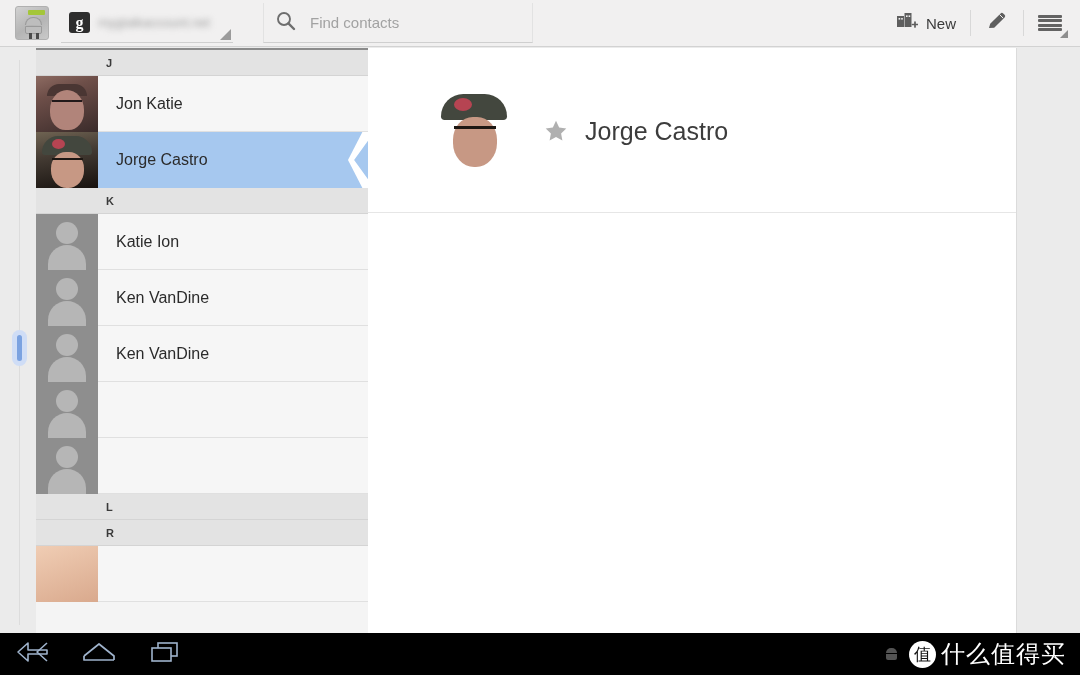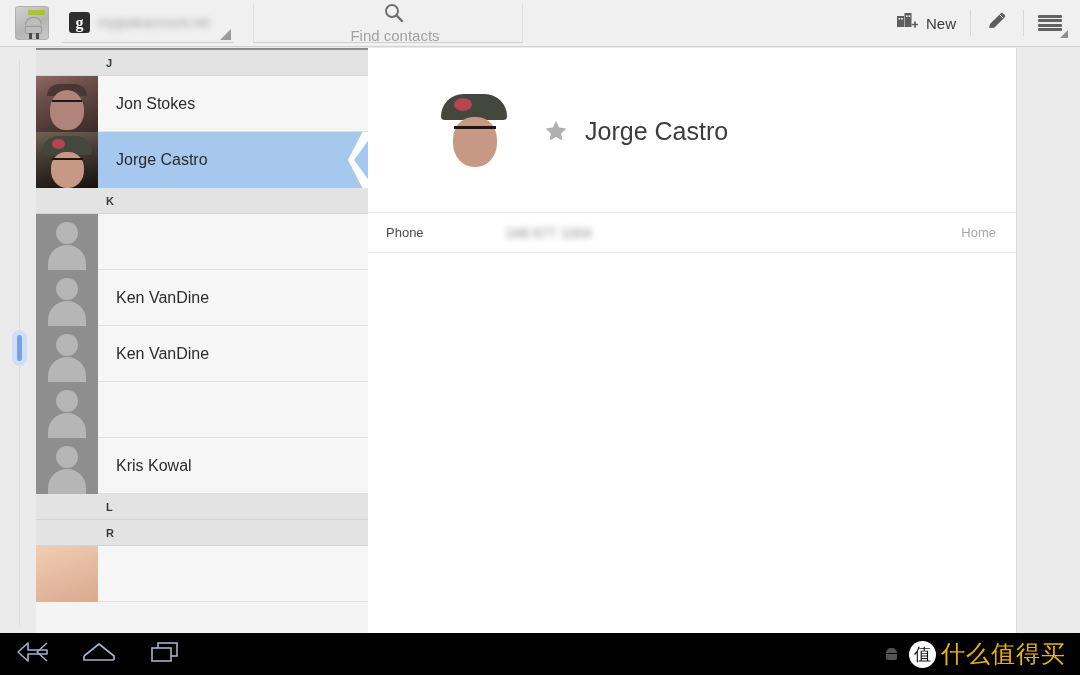--- a/index.html
+++ b/index.html
@@ -57,24 +57,24 @@
     margin-left: 8px; font-size: 13px; color: #9c9c9c;
     filter: blur(3.4px); white-space: nowrap; overflow: hidden; width: 116px;
   }
   .spinner-caret {
     position: absolute; right: 2px; bottom: 2px;
     width: 0; height: 0; border-style: solid;
     border-width: 0 0 11px 11px; border-color: transparent transparent #9b9b9b transparent;
   }
 
   .search-box {
-    margin-left: 20px; width: 270px; height: 40px;
+    margin-left: 30px; width: 270px; height: 40px;
     border-bottom: 1px solid #cfcfcf;
     border-left: 1px solid #e2e2e2; border-right: 1px solid #e2e2e2;
-    display: flex; align-items: center; flex-direction: column;
+    display: flex; align-items: center;
   }
   .search-icon { margin-left: 12px; display: block; }
   .search-placeholder { margin-left: 14px; font-size: 15px; color: #a2a2a2; }
 
   .ab-right { margin-left: auto; display: flex; align-items: center; height: 47px; }
   .ab-btn {
     height: 47px; display: flex; align-items: center; padding: 0 14px; gap: 8px;
   }
   .ab-sep { width: 1px; height: 26px; background: #d8d8d8; }
   .new-label { font-size: 15px; color: #3b3b3b; }
@@ -182,21 +182,21 @@
   .sys-right { margin-left: auto; display: flex; align-items: center; padding-right: 14px; gap: 10px; }
   .droid-mini { width: 15px; height: 15px; position: relative; opacity: .75; }
   .droid-mini .h { position:absolute; left:2px; top:1px; width:11px; height:5px; background:#6f6f6f; border-radius:6px 6px 0 0; }
   .droid-mini .b { position:absolute; left:2px; top:7px; width:11px; height:6px; background:#6f6f6f; border-radius:0 0 2px 2px; }
   .wm { display: flex; align-items: center; gap: 5px; }
   .wm-logo {
     width: 27px; height: 27px; border-radius: 50%; background: #fff; color: #111;
     font-size: 17px; display: flex; align-items: center; justify-content: center;
     font-family: "DejaVu Sans", sans-serif;
   }
-  .wm-text { color: #eab308; font-size: 24px; font-family: "DejaVu Sans", sans-serif; letter-spacing: 1px; }
+  .wm-text { color: #ffffff; font-size: 24px; font-family: "DejaVu Sans", sans-serif; letter-spacing: 1px; }
 </style>
 </head>
 <body>
 
 <div id="app">
 
   <div class="actionbar">
 
     <div class="app-icon">
       <span class="greenbar"></span>
@@ -269,37 +269,38 @@
     </div>
 
   <div class="list-pane" id="list">
       <div class="sec-header">J</div>
       <div class="row">
         <div class="avatar ph-jon">
           <span class="hair"></span>
           <span class="face"></span>
           <span class="glasses"></span>
         </div>
-        <div class="row-name">Jon Stokes</div>
+        <div class="row-name">Jon Katie</div>
       </div>
       <div class="row selected">
         <div class="avatar ph-jorge">
           <span class="cap"></span>
           <span class="face"></span>
           <span class="glasses"></span>
         </div>
         <div class="row-name">Jorge Castro</div>
         <span class="notch"></span>
       </div>
       <div class="sec-header">K</div>
       <div class="row">
         <div class="avatar ph">
           <span class="head"></span>
           <span class="body"></span>
         </div>
+        <div class="row-name">Katie Ion</div>
       </div>
       <div class="row">
         <div class="avatar ph">
           <span class="head"></span>
           <span class="body"></span>
         </div>
         <div class="row-name">Ken VanDine</div>
       </div>
       <div class="row">
         <div class="avatar ph">
@@ -312,21 +313,20 @@
         <div class="avatar ph">
           <span class="head"></span>
           <span class="body"></span>
         </div>
       </div>
       <div class="row">
         <div class="avatar ph">
           <span class="head"></span>
           <span class="body"></span>
         </div>
-        <div class="row-name">Kris Kowal</div>
       </div>
       <div class="sec-header">L</div>
       <div class="sec-header">R</div>
       <div class="row">
         <div class="avatar ph-rose"></div>
         <div class="row-name"></div>
       </div>
     </div>
 
   <div class="detail-pane">
@@ -339,25 +339,20 @@
       <div class="detail-title">
         <span class="star">
           <svg width="26" height="26" viewBox="0 0 24 24">
             <path d="M12 2.6l2.9 6.1 6.6.9-4.8 4.6 1.2 6.6L12 17.6 6.1 20.8l1.2-6.6L2.5 9.6l6.6-.9z" fill="#b0b0b0"></path>
           </svg>
         </span>
         <span class="detail-name">Jorge Castro</span>
       </div>
     </div>
     <div class="detail-rows" id="drows">
-        <div class="d-row">
-          <span class="d-label">Phone</span>
-          <span class="d-value">248 677 1004</span>
-          <span class="d-type">Home</span>
-        </div>
       </div>
   </div>
 
   <div class="sysbar">
     <div class="nav-btn">
       <span>
         <svg width="38" height="24" viewBox="0 0 38 24">
           <path d="M14 3L4 12l10 9V14h19v-4H14z" fill="none" stroke="#9fb3cc" stroke-width="1.6" stroke-linejoin="round"></path>
           <path d="M33 3L23 12l10 9" fill="none" stroke="#9fb3cc" stroke-width="1.6" stroke-linejoin="round"></path>
         </svg>

